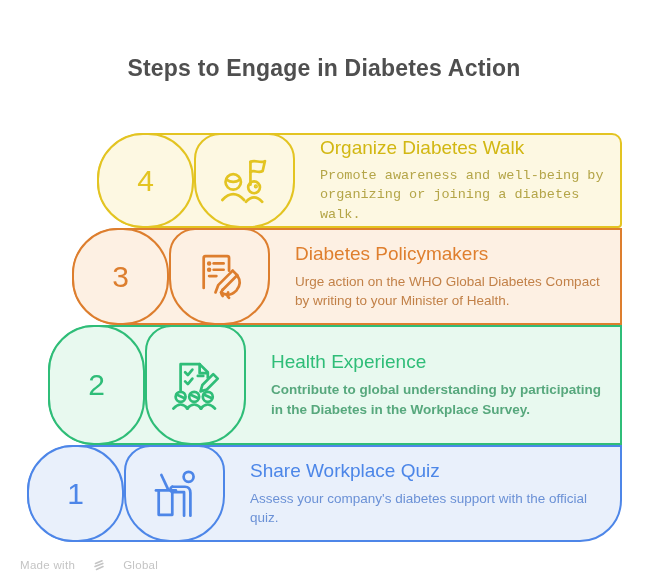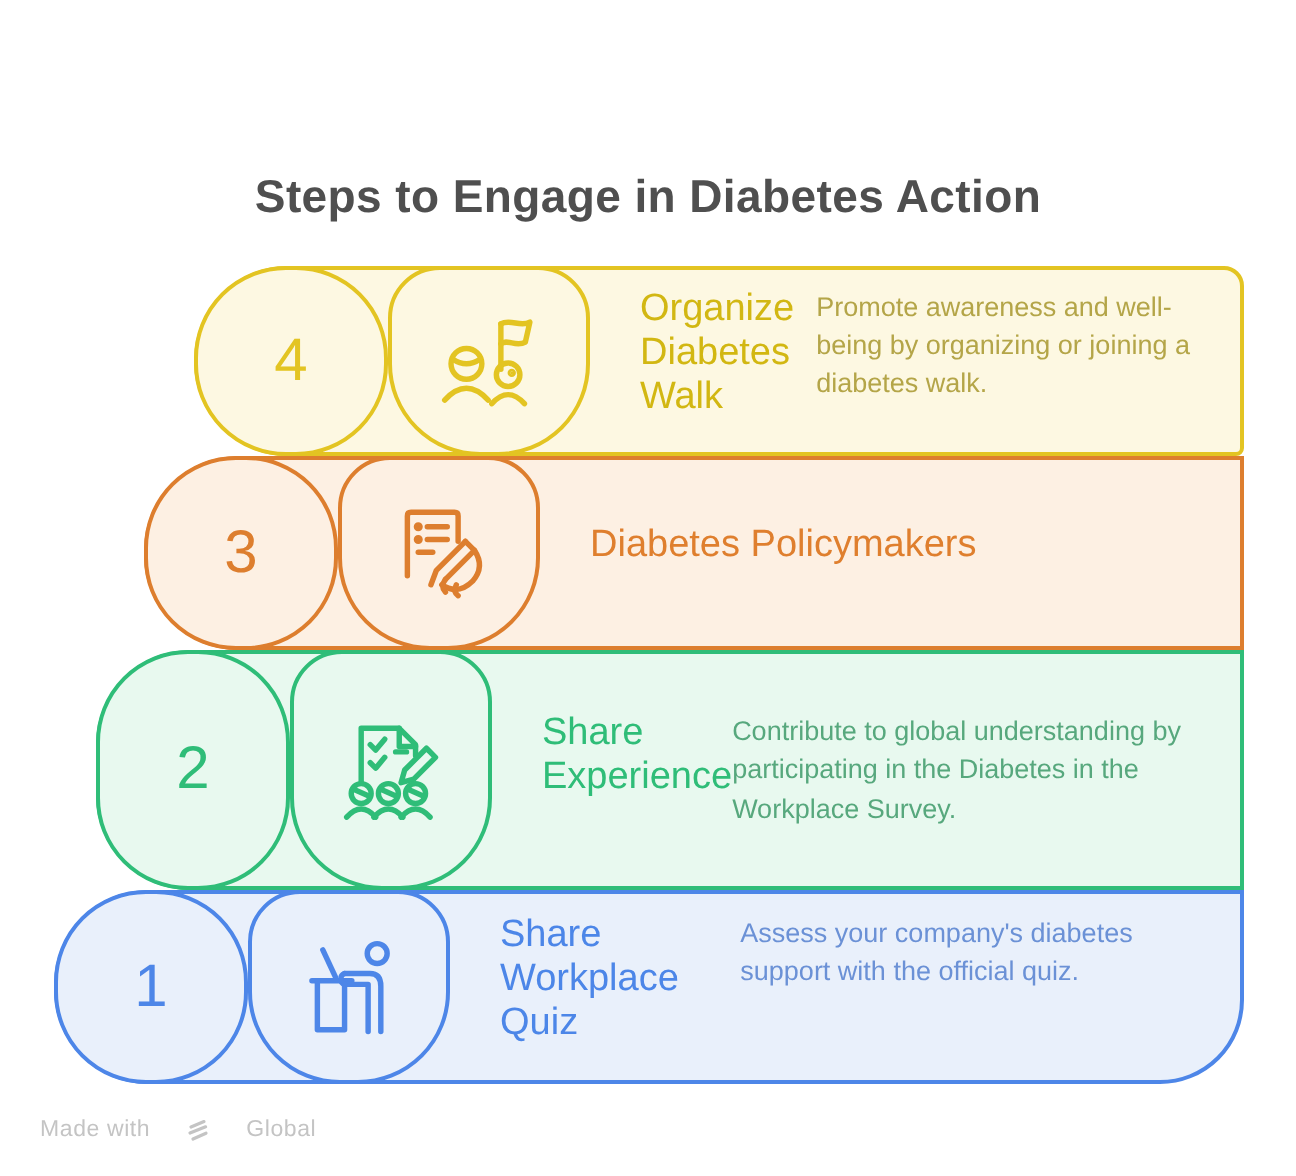--- a/index.html
+++ b/index.html
@@ -1,21 +1,21 @@
 <!DOCTYPE html>
 <html><head>
 <meta charset="utf-8">
 <style>
   html,body{margin:0;padding:0;}
   body{
     width:648px;height:588px;background:#ffffff;overflow:hidden;
     font-family:"Liberation Sans", sans-serif;position:relative;
   }
   .page-title{
-    margin:0;padding-top:85px;text-align:center;
+    margin:0;padding-top:55px;text-align:center;
     font-size:23px;font-weight:bold;color:#4f4f4f;letter-spacing:.2px;
   }
   .rows{position:absolute;left:27px;top:133px;width:595px;}
   .step-row{
     position:relative;box-sizing:border-box;
     background:var(--fill);border:2px solid var(--c);
     display:flex;align-items:center;
   }
   .step-row.r0{margin-left:70px;height:95px;border-radius:47px 10px 4px 47px;}
   .step-row.r1{margin-left:45px;height:97px;border-radius:47px 0 0 47px;}
@@ -29,27 +29,27 @@
   .num-cell span{font-size:30px;color:var(--c);}
   .icon-cell{
     position:absolute;left:95px;top:-2px;bottom:-2px;width:101px;
     box-sizing:border-box;border:2px solid var(--c);
     border-radius:26px 26px 46px 46px;background:var(--fill);
     display:flex;align-items:center;justify-content:center;
   }
   .icon-cell svg{width:58px;height:58px;color:var(--c);}
   .txt{
     margin-left:215px;padding:4px 16px 4px 6px;
-    display:flex;flex-direction:row;justify-content:center;
+    display:flex;flex-direction:column;justify-content:center;
   }
   .step-title{font-size:19px;font-weight:500;color:var(--title);margin-bottom:7px;}
   .step-desc{font-size:13.5px;line-height:1.42;color:var(--desc);}
-  .r0 .step-desc{max-width:285px;}
+  .r0 .step-desc{max-width:285px;font-family:Liberation Mono, monospace;}
   .r1 .step-desc{max-width:322px;}
-  .r2 .step-desc{max-width:335px;}
+  .r2 .step-desc{max-width:335px;font-weight:bold;}
   .r3 .step-desc{max-width:345px;}
   .watermark{
     position:absolute;left:20px;bottom:17px;display:flex;align-items:center;gap:18px;
     font-size:11.5px;color:#c4c4c4;letter-spacing:.3px;
   }
   .watermark svg{width:12px;height:12px;}
   svg.lineart{fill:none;stroke:currentColor;stroke-width:3;stroke-linecap:round;stroke-linejoin:round;}
 </style>
 </head>
 <body>
@@ -94,20 +94,21 @@
         <path d="M20 31 H28"></path>
         <path d="M46 25 l5 5 -16 16"></path>
         <path d="M46 25 l-16 16 -3 8"></path>
         <path d="M51 30 q6 9 -1 17 q-8 8 -17 2"></path>
         <path d="M35 46 q-3 4 0 7"></path>
         <path d="M41 49 q-2 4 1 6"></path>
       </svg>
     </div>
     <div class="txt">
       <div class="step-title">Diabetes Policymakers</div>
+      <div class="step-desc">Urge action on the WHO Global Diabetes Compact by writing to your Minister of Health.</div>
     </div>
   </div>
 
   <div class="step-row r2" style="--c: #2fbd78; --fill: #e8f9ef; --title: #2fbd78; --desc: #57a87d;">
     <div class="num-cell">
       <span>2</span>
     </div>
     <div class="icon-cell">
       <svg class="lineart" viewBox="0 0 64 64">
         <path d="M15 38 V9 h21 l9 9 v6"></path>
@@ -121,21 +122,21 @@
         <circle cx="30" cy="45" r="5.5"></circle>
           <path d="M25.5 42.5 l9 4"></path>
         <circle cx="45" cy="45" r="5.5"></circle>
           <path d="M40.5 42.5 l9 4"></path>
         <path d="M7 58 q8 -9 16 0"></path>
         <path d="M22 58 q8 -9 16 0"></path>
         <path d="M37 58 q8 -9 16 0"></path>
       </svg>
     </div>
     <div class="txt">
-      <div class="step-title">Share Experience</div>
+      <div class="step-title">Health Experience</div>
       <div class="step-desc">Contribute to global understanding by participating in the Diabetes in the Workplace Survey.</div>
     </div>
   </div>
 
   <div class="step-row r3" style="--c: #4d86e8; --fill: #e9f0fb; --title: #4c86e8; --desc: #6b91d6;">
     <div class="num-cell">
       <span>1</span>
     </div>
     <div class="icon-cell">
       <svg class="lineart" viewBox="0 0 64 64">

